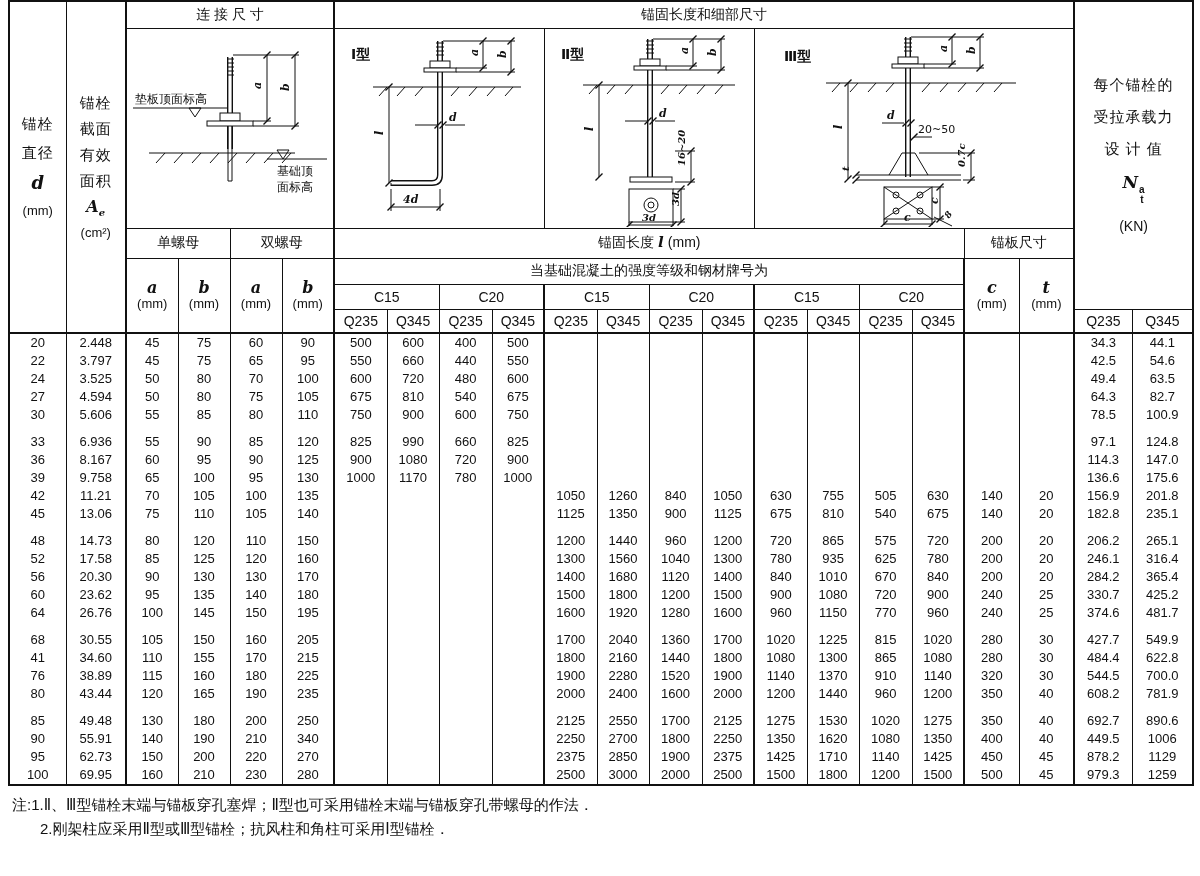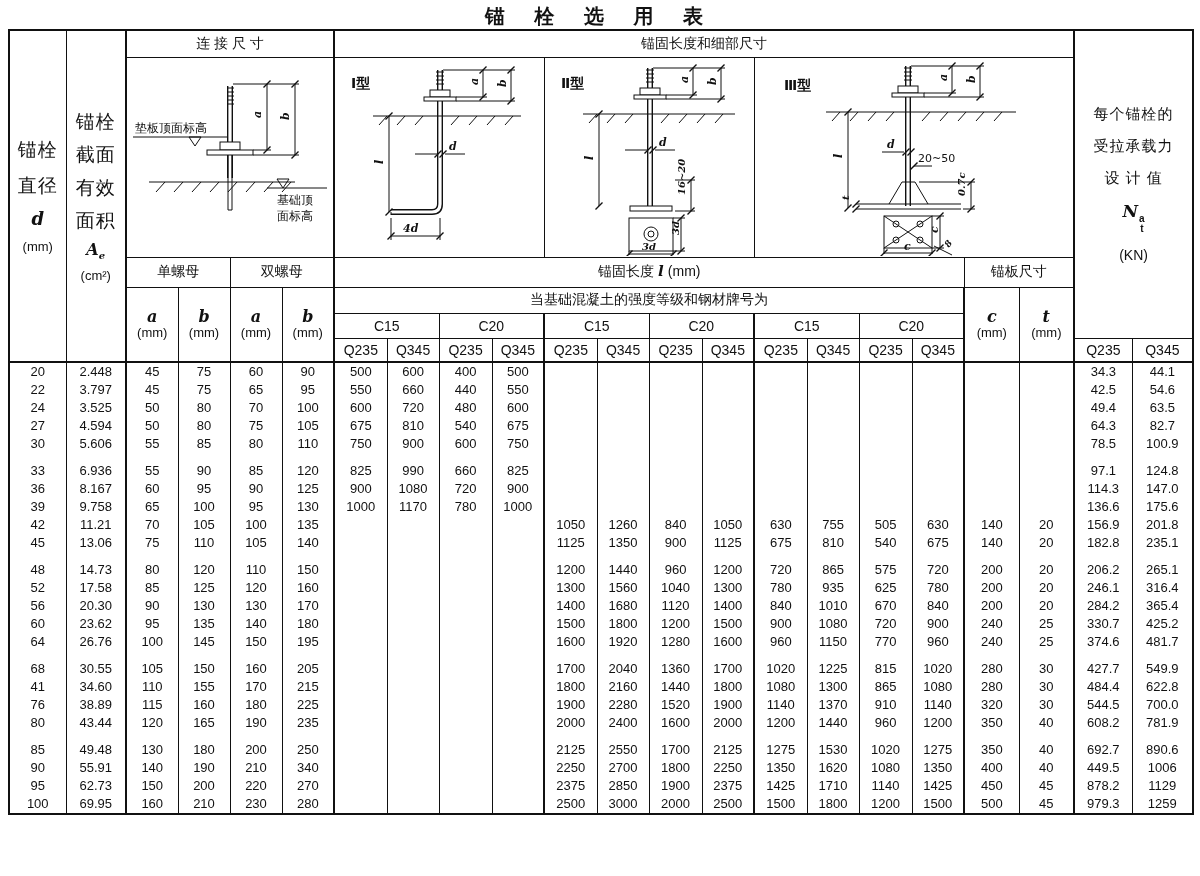--- a/index.html
+++ b/index.html
@@ -12,21 +12,21 @@
   thead th{font-size:14px;}
   .bl2{border-left:2.5px solid #111 !important;}
   .hb{border-bottom:2.5px solid #111;}
   tbody td{border-top:none;border-bottom:none;border-left:1px solid #111;border-right:1px solid #111;
            font-size:13px;height:18px;line-height:18px;}
   tr.gap td{height:9px;line-height:9px;}
   .h1{height:27px;}.h2{height:200px;}.h3{height:30px;}.h4{height:26px;}.h5{height:25px;}.h6{height:24px;margin-top:32px;}
   .sym{font-family:"DejaVu Serif","Liberation Serif",serif;font-style:italic;font-weight:bold;font-size:16px;line-height:1.1;}
   .unit{font-size:13px;line-height:1.2;}
   .stackcell{display:flex;flex-direction:column;justify-content:center;align-items:center;gap:10px;height:100%;}
-  .stackcell .cn{font-size:19px;letter-spacing:1px;}
+  .stackcell .cn{font-size:15px;letter-spacing:1px;}
   .ntcell .cn{font-size:15px;}
   .ntcell{gap:13px;}
   sub,sup{font-size:10px;}
   .nsym{font-family:"DejaVu Serif","Liberation Serif",serif;font-style:italic;font-weight:bold;font-size:17px;}
   .nss{display:inline-flex;flex-direction:column;font-size:10px;line-height:1;vertical-align:-5px;font-weight:bold;margin-left:1px;}
   .lencell .sym{display:inline;font-size:15px;margin:0 4px;}
   .notes{margin:7px 0 0 12px;font-size:15px;line-height:1.6;}
   .notes p{margin:0;}
   .notes p.ind{padding-left:28px;}
   svg{display:block;margin:0 auto;font-family:"DejaVu Sans",sans-serif;}
@@ -36,21 +36,20 @@
   .boltI{stroke:#fff;stroke-width:3.2;fill:none;}
   .hw{fill:#fff;stroke:#111;stroke-width:1;}
   .dtxt{font-size:11px;font-family:"DejaVu Serif","Liberation Serif",serif;font-style:italic;font-weight:bold;fill:#111;}
   .ctxt{font-size:12px;fill:#111;}
   .ttl{font-size:14px;fill:#111;font-weight:bold;}
 </style>
 </head>
 <body>
 
 <div class="page">
-  <div class="title">锚 栓 选 用 表</div>
 
   <table class="main">
     <colgroup>
       <col style="width:57px">
         <col style="width:60px">
       <col style="width:52px">
         <col style="width:52px">
         <col style="width:52px">
         <col style="width:52px">
       <col style="width:53px">
@@ -947,13 +946,17 @@
           <td>1200</td>
           <td>1500</td>
           <td class="bl2">500</td>
           <td>45</td>
           <td class="bl2">979.3</td>
           <td>1259</td>
         </tr>
       </tbody>
   </table>
 
+  <div class="notes">
+    <p>注:1.Ⅱ、Ⅲ型锚栓末端与锚板穿孔塞焊；Ⅱ型也可采用锚栓末端与锚板穿孔带螺母的作法．</p>
+    <p class="ind">2.刚架柱应采用Ⅱ型或Ⅲ型锚栓；抗风柱和角柱可采用Ⅰ型锚栓．</p>
+  </div>
 </div>
 
 </body></html>

